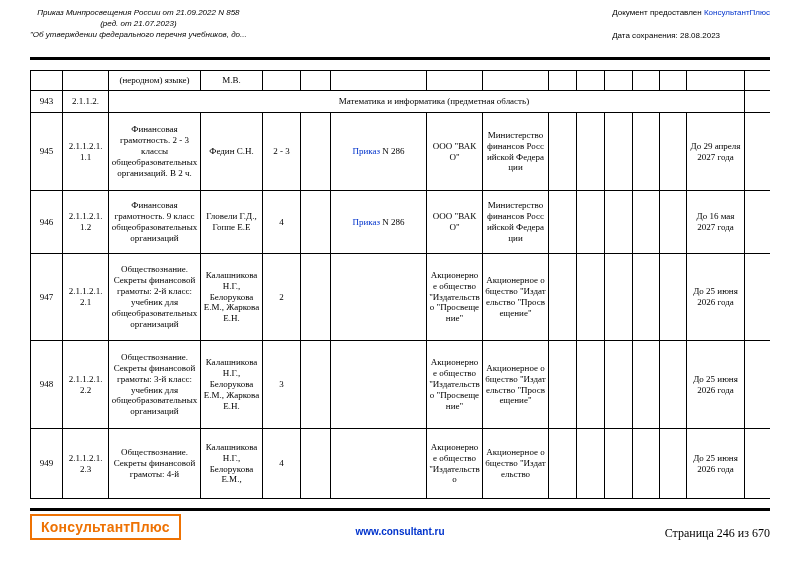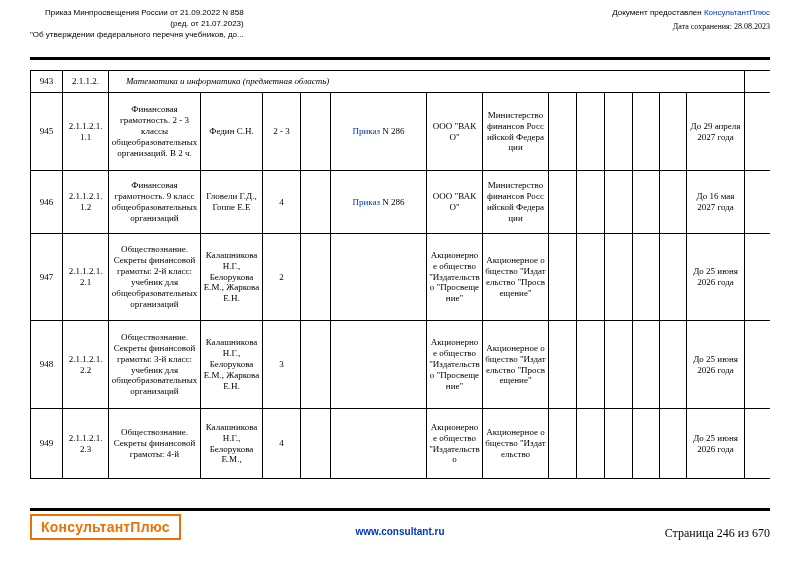--- a/index.html
+++ b/index.html
@@ -13,23 +13,23 @@
   }
   .page { position: absolute; inset: 0; }
 
   
   .header {
     position: absolute; top: 7px; left: 30px; right: 30px;
     display: flex; justify-content: space-between;
     font-family: "Liberation Sans", sans-serif;
     font-size: 8px; line-height: 1.4;
   }
-  .header-left { text-align: right; }
-  .header-right { text-align: right; }
-  .header-right .date-line { margin-top: 3px; font-family: Liberation Serif, serif; }
+  .header-left { text-align: center; font-style: italic; }
+  .header-right { }
+  .header-right .date-line { margin-top: 12px; }
   .link { color: #0033cc; cursor: pointer; }
 
   .rule { position: absolute; left: 30px; right: 30px; height: 3px; background: #000; }
   .rule-top { top: 57px; }
   .rule-bottom { top: 508px; }
 
   
   .table-clip {
     position: absolute; top: 70px; left: 30px;
     width: 740px; height: 438px; overflow: hidden;
@@ -40,21 +40,21 @@
   }
   td {
     border: 1px solid #000;
     padding: 2px;
     text-align: center;
     vertical-align: middle;
     overflow-wrap: break-word;
     overflow: hidden;
   }
   .c-code { white-space: pre-line; }
-  .c-label { text-align: left; padding-left: 17px; font-style: italic; }
+  .c-label { text-align: center; padding-left: 17px; }
   .c-org { word-break: break-all; }
 
   
   .footer { position: absolute; left: 30px; right: 30px; top: 514px; height: 46px; }
   .logo-box {
     display: inline-block;
     border: 2px solid #ee7203;
     padding: 2px 9px;
   }
   .logo-text {
@@ -111,20 +111,38 @@
           <col style="width:28px">
           <col style="width:28px">
           <col style="width:28px">
         <col style="width:27px">
           <col style="width:27px">
           <col style="width:58px">
           <col style="width:26px">
       </colgroup>
 
       <tbody>
+          <tr style="height:20px">
+        <td></td>
+        <td></td>
+        <td>(неродном) языке)</td>
+        <td>М.В.</td>
+        <td></td>
+        <td></td>
+        <td></td>
+        <td></td>
+        <td></td>
+        <td></td>
+        <td></td>
+        <td></td>
+        <td></td>
+        <td></td>
+        <td></td>
+        <td></td>
+      </tr>
 
       <tr style="height:22px">
         <td>943</td>
         <td class="c-code">2.1.1.2.</td>
         <td class="c-label" colspan="13">Математика и информатика (предметная область)</td>
         <td></td>
       </tr>
 
 
       <tr style="height:78px">

